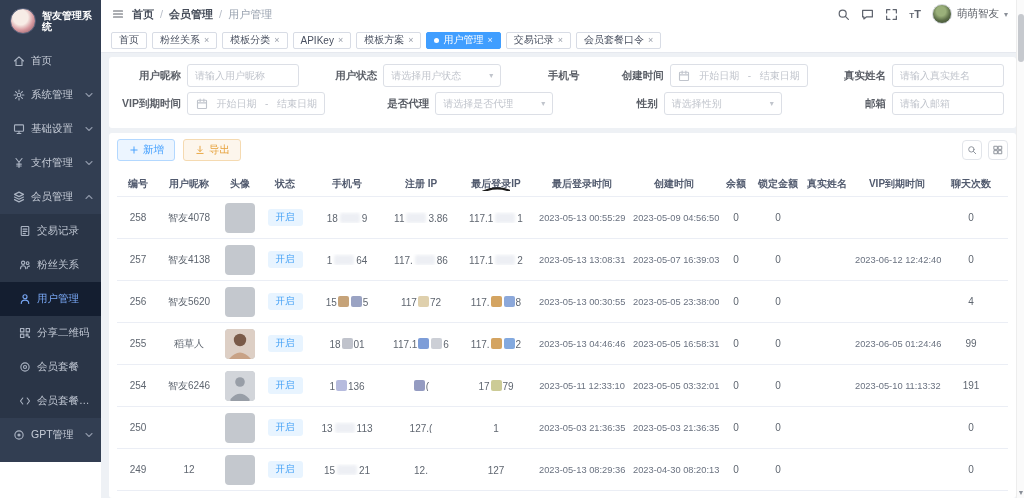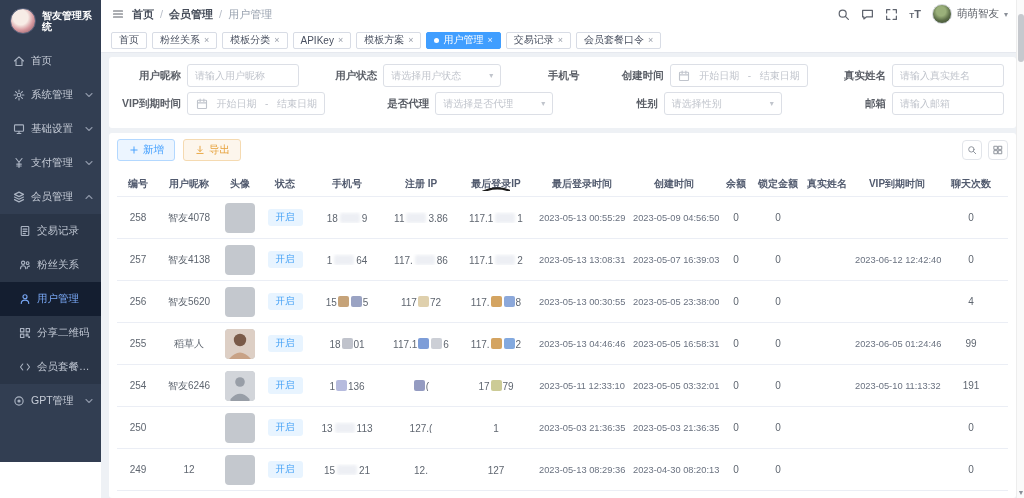--- a/index.html
+++ b/index.html
@@ -195,20 +195,29 @@
         <div class="mi sub">
           <span class="icn">
             <svg viewBox="0 0 16 16" fill="none" stroke="currentColor" stroke-width="1.5" stroke-linecap="round" stroke-linejoin="round">
               <rect x="2" y="2" width="4.5" height="4.5"></rect>
               <rect x="9.5" y="2" width="4.5" height="4.5"></rect>
               <rect x="2" y="9.5" width="4.5" height="4.5"></rect>
               <path d="M9.5 9.5h2.5v2.5H9.5zM13 13h1v1h-1z"></path>
             </svg>
           </span>
           <span class="mi-label">分享二维码</span>
+        </div>
+        <div class="mi sub">
+          <span class="icn">
+            <svg viewBox="0 0 16 16" fill="none" stroke="currentColor" stroke-width="1.5" stroke-linecap="round" stroke-linejoin="round">
+              <circle cx="8" cy="8" r="5.5"></circle>
+              <circle cx="8" cy="8" r="2"></circle>
+            </svg>
+          </span>
+          <span class="mi-label">会员套餐</span>
         </div>
         <div class="mi sub">
           <span class="icn">
             <svg viewBox="0 0 16 16" fill="none" stroke="currentColor" stroke-width="1.5" stroke-linecap="round" stroke-linejoin="round">
               <path d="M5 4 2 8l3 4M11 4l3 4-3 4"></path>
             </svg>
           </span>
           <span class="mi-label">会员套餐口令</span>
         </div>
         <div class="mi">

